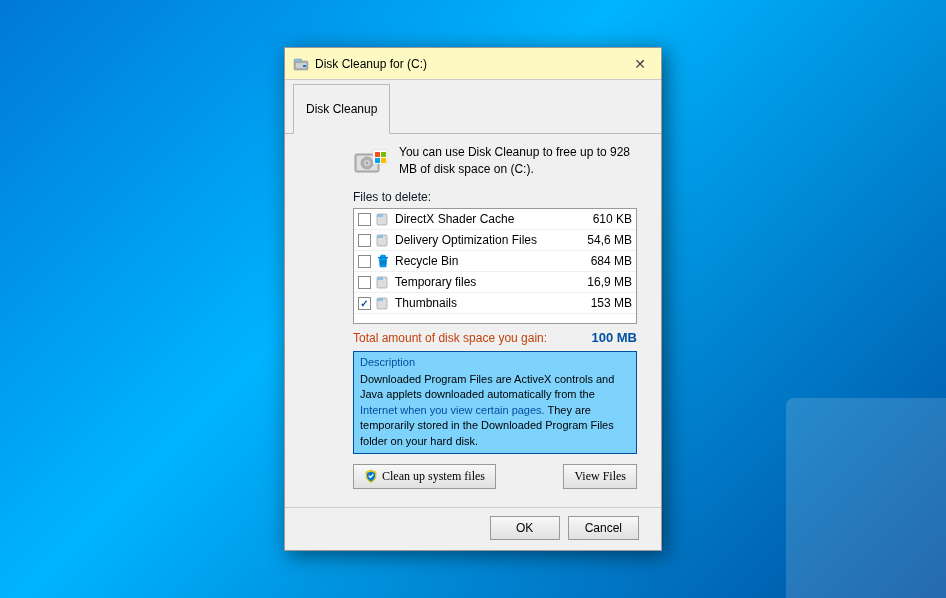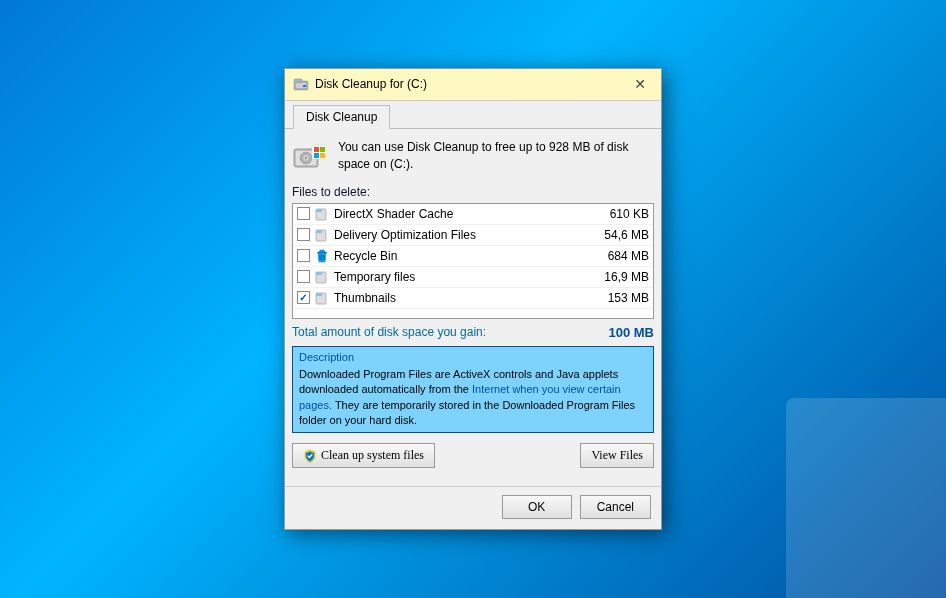--- a/index.html
+++ b/index.html
@@ -83,41 +83,42 @@
 
     
     .tab-area {
       background: #f0f0f0;
       padding: 4px 8px 0 8px;
       border-bottom: 1px solid #bbb;
     }
 
     .tab {
       display: inline-block;
-      padding: 4px 12px;
+      padding: 17px 12px;
       border: 1px solid #bbb;
       border-bottom: none;
       background: #e0e0e0;
       font-size: 12px;
       margin-right: 2px;
       cursor: pointer;
     }
 
     .tab.active {
       background: #f0f0f0;
       border-bottom: 1px solid #f0f0f0;
       margin-bottom: -1px;
       position: relative;
       z-index: 1;
     }
 
     
     .content {
-      padding: 10px 7px;
-      background: #f0f0f0;
+      padding: 10px 24px;
+      background: #f0f0f0;
+      margin-left: 44px;
     }
 
     
     .header-section {
       display: flex;
       align-items: flex-start;
       margin-bottom: 10px;
     }
 
     .disk-icon {
@@ -206,21 +207,21 @@
     
     .total-row {
       display: flex;
       justify-content: space-between;
       align-items: center;
       margin-bottom: 6px;
       font-size: 12px;
     }
 
     .total-label {
-      color: #0369a1;
+      color: #c2410c;
     }
 
     .total-value {
       color: #0050a0;
       font-weight: bold;
       font-size: 13px;
     }
 
     
     .description-box {
@@ -252,21 +253,21 @@
       display: flex;
       justify-content: space-between;
       margin-bottom: 8px;
     }
 
     
     .bottom-buttons {
       display: flex;
       justify-content: flex-end;
       gap: 8px;
-      padding: 8px 10px 10px 10px;
+      padding: 8px 22px 10px 10px;
       border-top: 1px solid #ccc;
       background: #f0f0f0;
     }
 
     .btn {
       padding: 4px 16px;
       border: 1px solid #999;
       background: linear-gradient(to bottom, #f8f8f8, #e0e0e0);
       font-size: 12px;
       cursor: pointer;

